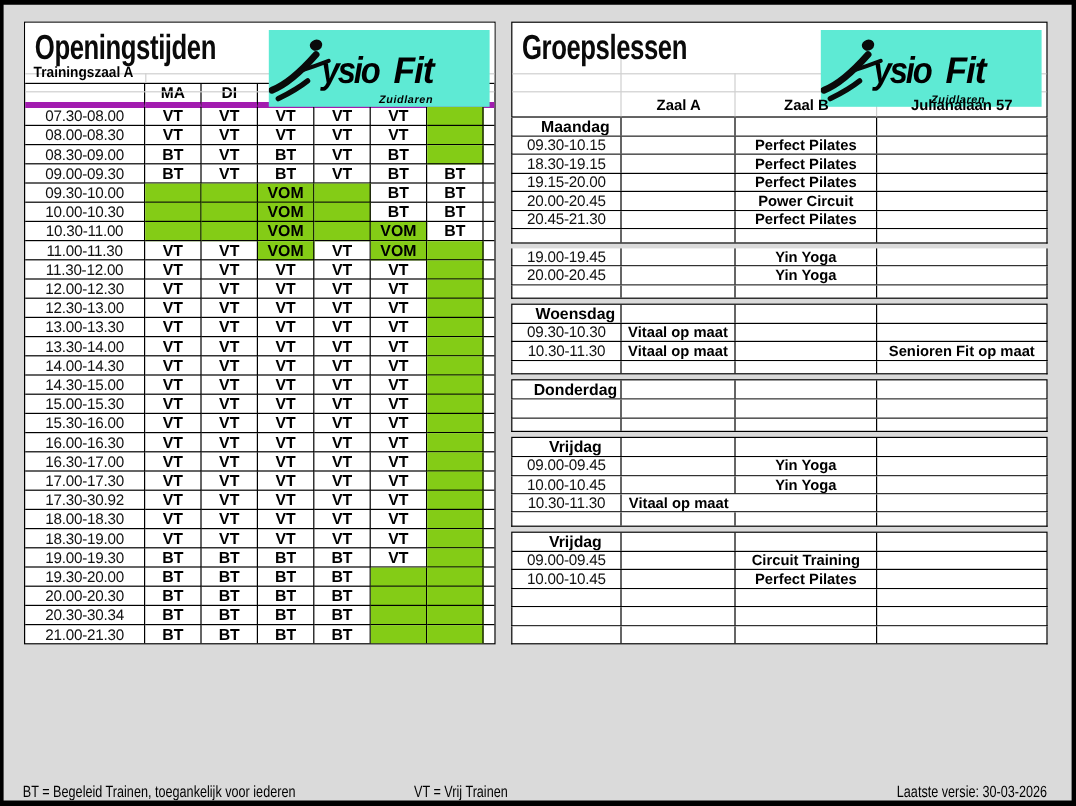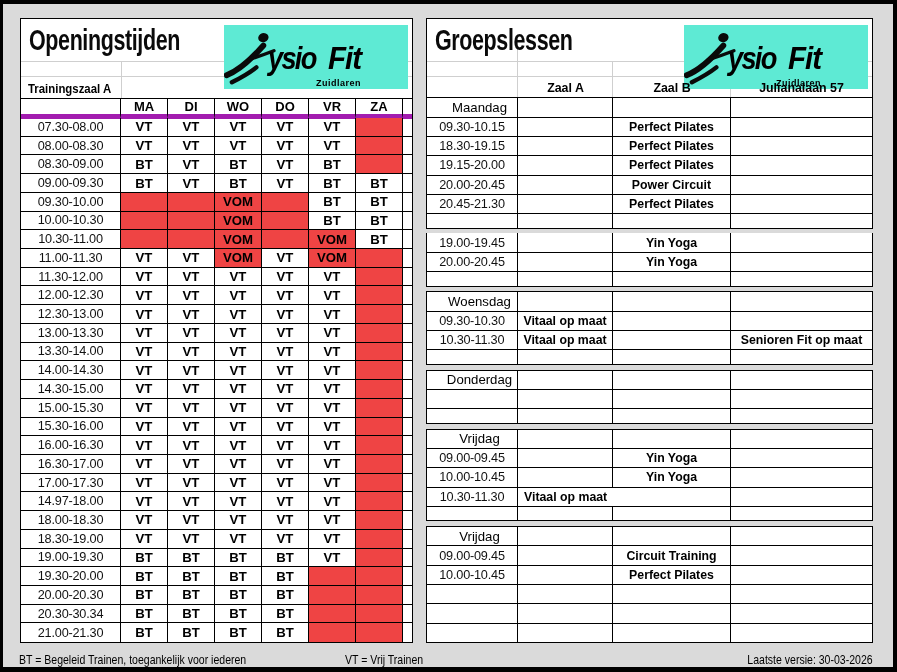--- a/index.html
+++ b/index.html
@@ -5,21 +5,21 @@
   html,body{margin:0;padding:0;background:#fff;}
   *{box-sizing:border-box;font-family:"Liberation Sans",sans-serif;}
   .frame{
     position:relative;width:897px;height:672px;
     background:#dadada;
     border-style:solid;border-color:#000;
     border-width:4px 4px 5px 3px;
     overflow:hidden;
   }
   
-  .sheet{position:absolute;top:14px;height:625px;background:#fff;}
+  .sheet{position:absolute;top:14px;height:519px;background:#fff;}
   .ltable{left:17px;width:393px;border:1.5px solid #000;display:flex;flex-direction:column;}
   .rtable{left:423px;width:447px;display:flex;flex-direction:column;background:transparent;}
   .titlebox{position:relative;height:80px;background:#fff;}
   .ltable .titlebox{border-bottom:1.4px solid #000;}
   .rtable .titlebox{border:1.5px solid #000;border-bottom:1.4px solid #000;}
   .faint-h{position:absolute;left:0;right:0;height:1px;background:#cfcfcf;}
   .faint-v{position:absolute;top:42px;bottom:0;width:1px;background:#cfcfcf;}
   .big-title{
     position:absolute;left:8px;top:5px;font-size:29px;font-weight:700;color:#0a0a0a;
     letter-spacing:-.5px;transform:scaleX(.74);transform-origin:left top;white-space:nowrap;
@@ -29,46 +29,46 @@
   
   .logo{position:absolute;top:6px;right:4px;width:184px;height:64px;background:#5eead4;
     display:flex;align-items:flex-start;}
   .logo svg{width:56px;height:58px;flex:0 0 auto;margin-top:2px;}
   .logo .ltxt{position:relative;margin-left:-12px;margin-top:16px;white-space:nowrap;}
   .logo .p1{font-size:31px;font-weight:800;font-style:italic;letter-spacing:-2px;
     transform:scaleX(.88);display:inline-block;transform-origin:left;}
   .logo .p2{font-size:31px;font-weight:800;font-style:italic;letter-spacing:-1px;
     transform:scaleX(.95);display:inline-block;transform-origin:left;margin-left:6px;}
   .logo .sub{position:absolute;right:2px;bottom:-11px;font-size:9px;font-weight:700;
-    letter-spacing:.5px;}
+    font-style:italic;letter-spacing:.5px;}
   
   .lhead{height:19px;display:grid;grid-template-columns:100px repeat(6,47px) 1fr;flex:0 0 auto;}
   .lhead>div{border-right:1px solid #000;border-bottom:5px solid #a21caf;display:flex;
     align-items:center;justify-content:center;font-weight:700;font-size:13px;}
   .lhead>div:last-child{border-right:none;}
   .lrows{flex:1;display:flex;flex-direction:column;}
   .lrow{flex:1;display:grid;grid-template-columns:100px repeat(6,47px) 1fr;}
   .lrow>div{border-right:1px solid #000;border-bottom:1px solid #000;display:flex;
     align-items:center;justify-content:center;}
   .lrow>div:last-child{border-right:none;}
   .lrows .lrow:last-child>div{border-bottom:none;}
   .tcell{font-size:12.7px;color:#111;letter-spacing:-.2px;}
   .vcell{font-weight:700;font-size:13.2px;}
-  .gray{background:#ef4444;}
+  .gray{background:#84cc16;}
   
   .rbody{flex:1;display:flex;flex-direction:column;background:transparent;}
   .rrow{display:grid;grid-template-columns:91px 95px 118px 1fr;background:#fff;
     border-left:1.5px solid #000;border-right:1.5px solid #000;border-bottom:1px solid #000;}
   .rrow.merge{grid-template-columns:91px 213px 1fr;}
   .rrow>div{border-right:1px solid #000;display:flex;align-items:center;justify-content:center;overflow:hidden;}
   .rrow>div:last-child{border-right:none;}
   .rrow.block-top{border-top:1px solid #000;}
   .rrow.table-bottom{border-bottom:1.5px solid #000;}
   .rgap{background:transparent;border:none;}
-  .dayname{font-weight:400;font-size:13.2px;margin-left:15px;}
+  .dayname{font-weight:700;font-size:13.2px;margin-left:15px;}
   .rtime{font-size:12.7px;color:#111;letter-spacing:-.2px;}
   .lesson{font-weight:700;font-size:12.3px;white-space:nowrap;}
   .left-al{justify-content:flex-start !important;padding-left:6px;}
   .zaalhead{position:absolute;left:0;right:0;bottom:2px;display:grid;
     grid-template-columns:91px 95px 118px 1fr;margin-top:46px;}
   .zaalhead span{display:flex;justify-content:center;font-weight:700;font-size:12.4px;white-space:nowrap;}
   
   .foot{position:absolute;top:648px;font-size:13.5px;color:#000;white-space:nowrap;}
   .f-left{left:16px;transform:scaleX(.78);transform-origin:left top;}
   .f-mid{left:342px;transform:scaleX(.78);transform-origin:left top;}
@@ -304,21 +304,21 @@
           <div class="tcell">17.00-17.30</div>
           <div class="vcell">VT</div>
           <div class="vcell">VT</div>
           <div class="vcell">VT</div>
           <div class="vcell">VT</div>
           <div class="vcell">VT</div>
           <div class="vcell gray"></div>
           <div></div>
         </div>
         <div class="lrow">
-          <div class="tcell">14.97-18.00</div>
+          <div class="tcell">17.30-30.92</div>
           <div class="vcell">VT</div>
           <div class="vcell">VT</div>
           <div class="vcell">VT</div>
           <div class="vcell">VT</div>
           <div class="vcell">VT</div>
           <div class="vcell gray"></div>
           <div></div>
         </div>
         <div class="lrow">
           <div class="tcell">18.00-18.30</div>

